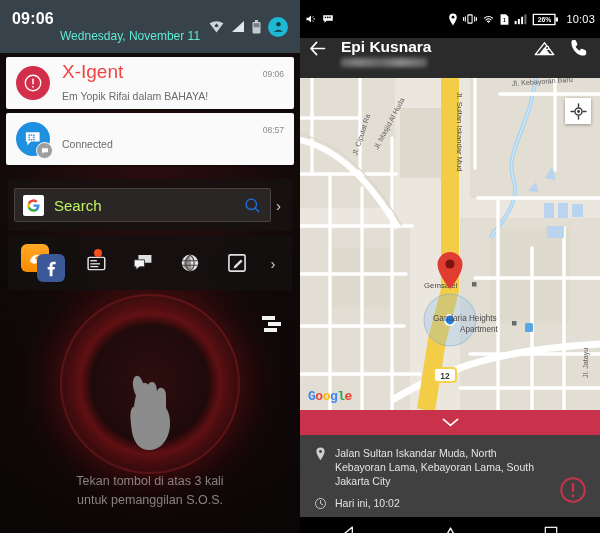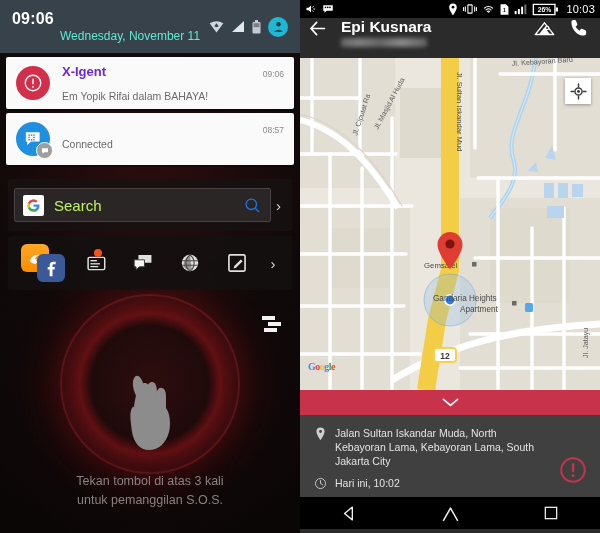--- a/index.html
+++ b/index.html
@@ -21,21 +21,21 @@
   .sb-l-left{flex:1;}
   .sb-time{color:#fff;font-size:16px;font-weight:bold;line-height:18px;letter-spacing:.2px;}
   .sb-date{color:#5eead4;font-size:12px;line-height:15px;margin-top:1px;margin-left:48px;}
   .sb-l-icons{display:flex;align-items:center;gap:7px;}
   .avatar-ic{width:20px;height:20px;border-radius:50%;background:#1cb8d4;display:flex;align-items:center;justify-content:center;}
   .notif{position:relative;margin:4px 6px;background:#fafafa;border-radius:2px;
     display:flex;align-items:center;padding:10px 10px;box-sizing:border-box;height:52px;
     box-shadow:0 1px 2px rgba(0,0,0,.5);}
   .notif-ic{width:34px;height:34px;border-radius:50%;flex:0 0 34px;display:flex;align-items:center;justify-content:center;position:relative;}
   .notif-txt{flex:1;margin-left:12px;min-width:0;}
-  .notif-title{font-size:13px;color:#6d28d9;font-weight:bold;line-height:15px;}
+  .notif-title{font-size:19px;color:#ef4444;font-weight:normal;line-height:15px;}
   .notif-sub{font-size:10.5px;color:#6b6b6b;line-height:14px;margin-top:10px;white-space:nowrap;overflow:hidden;text-overflow:ellipsis;}
   .notif-time{font-size:8.5px;color:#8a8a8a;align-self:flex-start;margin-top:2px;}
   .badge-sm{position:absolute;right:-3px;bottom:-3px;width:15px;height:15px;border-radius:50%;background:#9e9e9e;border:1.5px solid #fafafa;display:flex;align-items:center;justify-content:center;}
 
   .searchwrap{position:relative;margin:14px 8px 0 8px;background:rgba(22,18,18,.80);border-radius:2px;padding:9px 6px;display:flex;align-items:center;}
   .searchbox{flex:1;display:flex;align-items:center;background:#2a2626;border:1px solid #4a4242;border-radius:2px;height:34px;padding:0 8px;box-sizing:border-box;}
   .g-logo{width:21px;height:21px;border-radius:2px;background:#fff;display:flex;align-items:center;justify-content:center;flex:0 0 21px;}
   .search-ph{flex:1;color:#bef264;font-size:15px;margin-left:10px;}
   .chev{color:#d8d8d8;font-size:15px;padding:0 5px;flex:0 0 auto;}
 
@@ -43,39 +43,39 @@
   .dock-item{flex:1;display:flex;align-items:center;justify-content:center;position:relative;height:100%;}
   .appsq{width:28px;height:28px;border-radius:6px;display:flex;align-items:center;justify-content:center;}
   .reddot{position:absolute;width:8px;height:8px;border-radius:50%;background:#f4511e;top:13px;right:18px;}
 
   .recents{position:absolute;right:16px;top:313px;width:26px;height:22px;}
   .sos-hand{position:absolute;left:50%;top:372px;transform:translateX(-50%);}
   .sos-text{position:absolute;left:0;right:0;top:472px;text-align:center;color:#8a8281;font-size:12.5px;line-height:19px;}
 
   
   .right{position:relative;width:300px;height:533px;background:#2b2b2b;overflow:hidden;}
-  .statusbar-r{height:18px;background:#000;display:flex;align-items:center;padding:0 5px;box-sizing:border-box;gap:4px;}
+  .statusbar-r{height:38px;background:#000;display:flex;align-items:center;padding:0 5px;box-sizing:border-box;gap:4px;}
   .sb-r-left{display:flex;align-items:center;gap:5px;flex:1;}
   .sb-r-right{display:flex;align-items:center;gap:5px;}
   .sb-clock{color:#fff;font-size:11px;letter-spacing:.2px;margin-left:2px;}
   .batt-pill{display:flex;align-items:center;}
 
   .appbar{height:40px;background:#2b2b2b;display:flex;align-items:flex-start;padding:0 7px;box-sizing:border-box;}
   .appbar-titles{flex:1;margin-left:13px;min-width:0;}
   .appbar-title{color:#fff;font-size:15.5px;font-weight:bold;line-height:17px;}
   .appbar-sub{height:9px;width:86px;margin-top:3px;border-radius:2px;
     background:linear-gradient(90deg,#6e6e6e,#8f8f8f 20%,#707070 45%,#9a9a9a 70%,#6a6a6a);
     filter:blur(2.2px);opacity:.85;}
   .appbar-acts{display:flex;align-items:center;gap:14px;padding-right:4px;}
 
   .map{position:relative;height:332px;background:#e9e5dc;overflow:hidden;}
   .map svg{display:block;}
   .locbtn{position:absolute;right:9px;top:20px;width:26px;height:26px;background:#fff;
     box-shadow:0 1px 3px rgba(0,0,0,.35);display:flex;align-items:center;justify-content:center;}
-  .googlelogo{position:absolute;left:8px;bottom:18px;font-size:10px;font-weight:bold;letter-spacing:-.5px;font-family:Liberation Serif, serif;}
+  .googlelogo{position:absolute;left:8px;bottom:6px;font-size:13px;font-weight:bold;letter-spacing:-.5px;font-family:Liberation Mono, monospace;}
   .googlelogo span:nth-child(1){color:#4285F4;}
   .googlelogo span:nth-child(2){color:#EA4335;}
   .googlelogo span:nth-child(3){color:#FBBC05;}
   .googlelogo span:nth-child(4){color:#4285F4;}
   .googlelogo span:nth-child(5){color:#34A853;}
   .googlelogo span:nth-child(6){color:#EA4335;}
 
   .redbar{height:25px;background:#c9324b;display:flex;align-items:center;justify-content:center;}
   .infopanel{position:relative;height:82px;background:#404040;padding:11px 12px 0 12px;box-sizing:border-box;}
   .inforow{display:flex;align-items:flex-start;margin-bottom:8px;}

